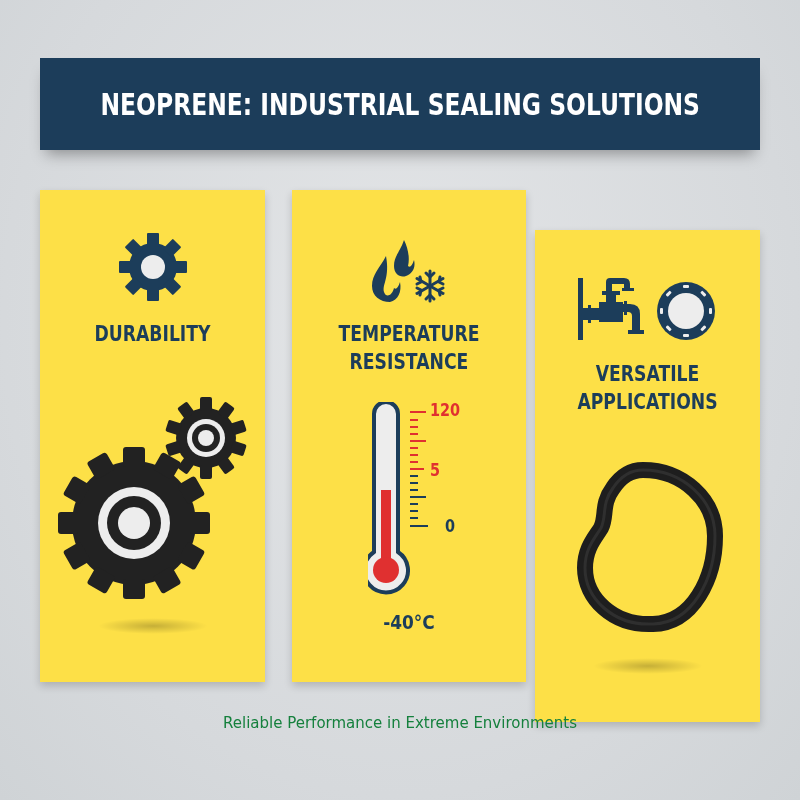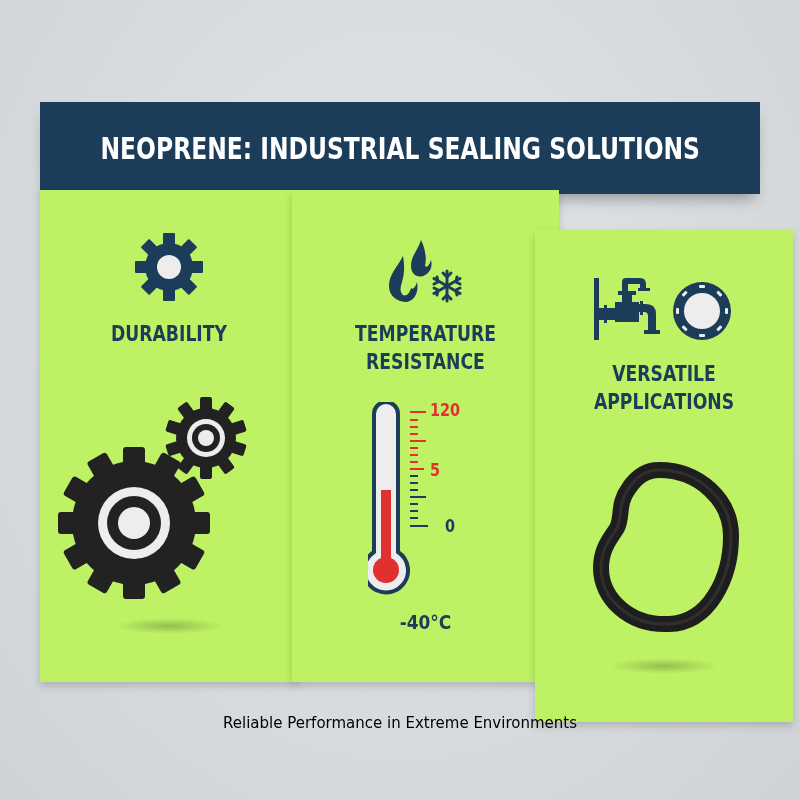--- a/index.html
+++ b/index.html
@@ -5,31 +5,30 @@
   html, body { margin: 0; padding: 0; }
   body {
     width: 800px; height: 800px; position: relative; overflow: hidden;
     background: radial-gradient(ellipse at 50% 40%, #e3e5e7 0%, #d6d9dc 70%, #cfd3d6 100%);
     font-family: "Liberation Sans", sans-serif;
   }
   .banner {
     position: absolute; left: 40px; top: 58px; width: 720px; height: 92px;
     background: #1c3d5a;
     box-shadow: 0 10px 14px -6px rgba(0,0,0,0.35);
-    display: flex; align-items: center; justify-content: center; margin-top: 44px;
+    display: flex; align-items: center; justify-content: center;
   }
   .banner-title {
     color: #ffffff; font-family: "DejaVu Sans", sans-serif; font-weight: bold;
     font-size: 30px; letter-spacing: 0px; transform: scaleX(0.78); white-space: nowrap;
   }
   .card {
     position: absolute; top: 190px; height: 492px;
-    background: #bef264;
+    background: #fde047;
     box-shadow: 0 4px 8px rgba(0,0,0,0.18);
-    padding-left: 33px;
   }
   .card-1 { left: 40px; width: 225px; }
   .card-2 { left: 292px; width: 234px; }
   .card-3 { left: 535px; width: 225px; margin-top: 40px; }
   .card-icon { position: absolute; left: 0; right: 0; display: flex; justify-content: center; }
   .card-title {
     position: absolute; left: 0; right: 0; text-align: center;
     color: #1c3d5a; font-family: "DejaVu Sans", sans-serif; font-weight: bold;
     font-size: 21px; line-height: 28px; transform: scaleX(0.82);
   }
@@ -43,21 +42,21 @@
     position: absolute; left: 0; right: 0; text-align: center; top: 420px;
     color: #1c3d5a; font-family: "DejaVu Sans", sans-serif; font-weight: bold;
     font-size: 20px; transform: scaleX(0.85);
   }
   .scale-label {
     position: absolute; font-family: "DejaVu Sans", sans-serif; font-weight: bold; font-size: 17px;
     transform: scaleX(0.85); transform-origin: left center;
   }
   .tagline {
     position: absolute; left: 0; right: 0; top: 714px; text-align: center;
-    color: #000000; font-family: "DejaVu Sans", sans-serif; font-size: 15px;
+    color: #15803d; font-family: "DejaVu Sans", sans-serif; font-size: 15px;
   }
 </style>
 </head>
 <body>
 
 <div class="banner">
   <span class="banner-title">NEOPRENE: INDUSTRIAL SEALING SOLUTIONS</span>
 </div>
 
 <div class="card card-1">

